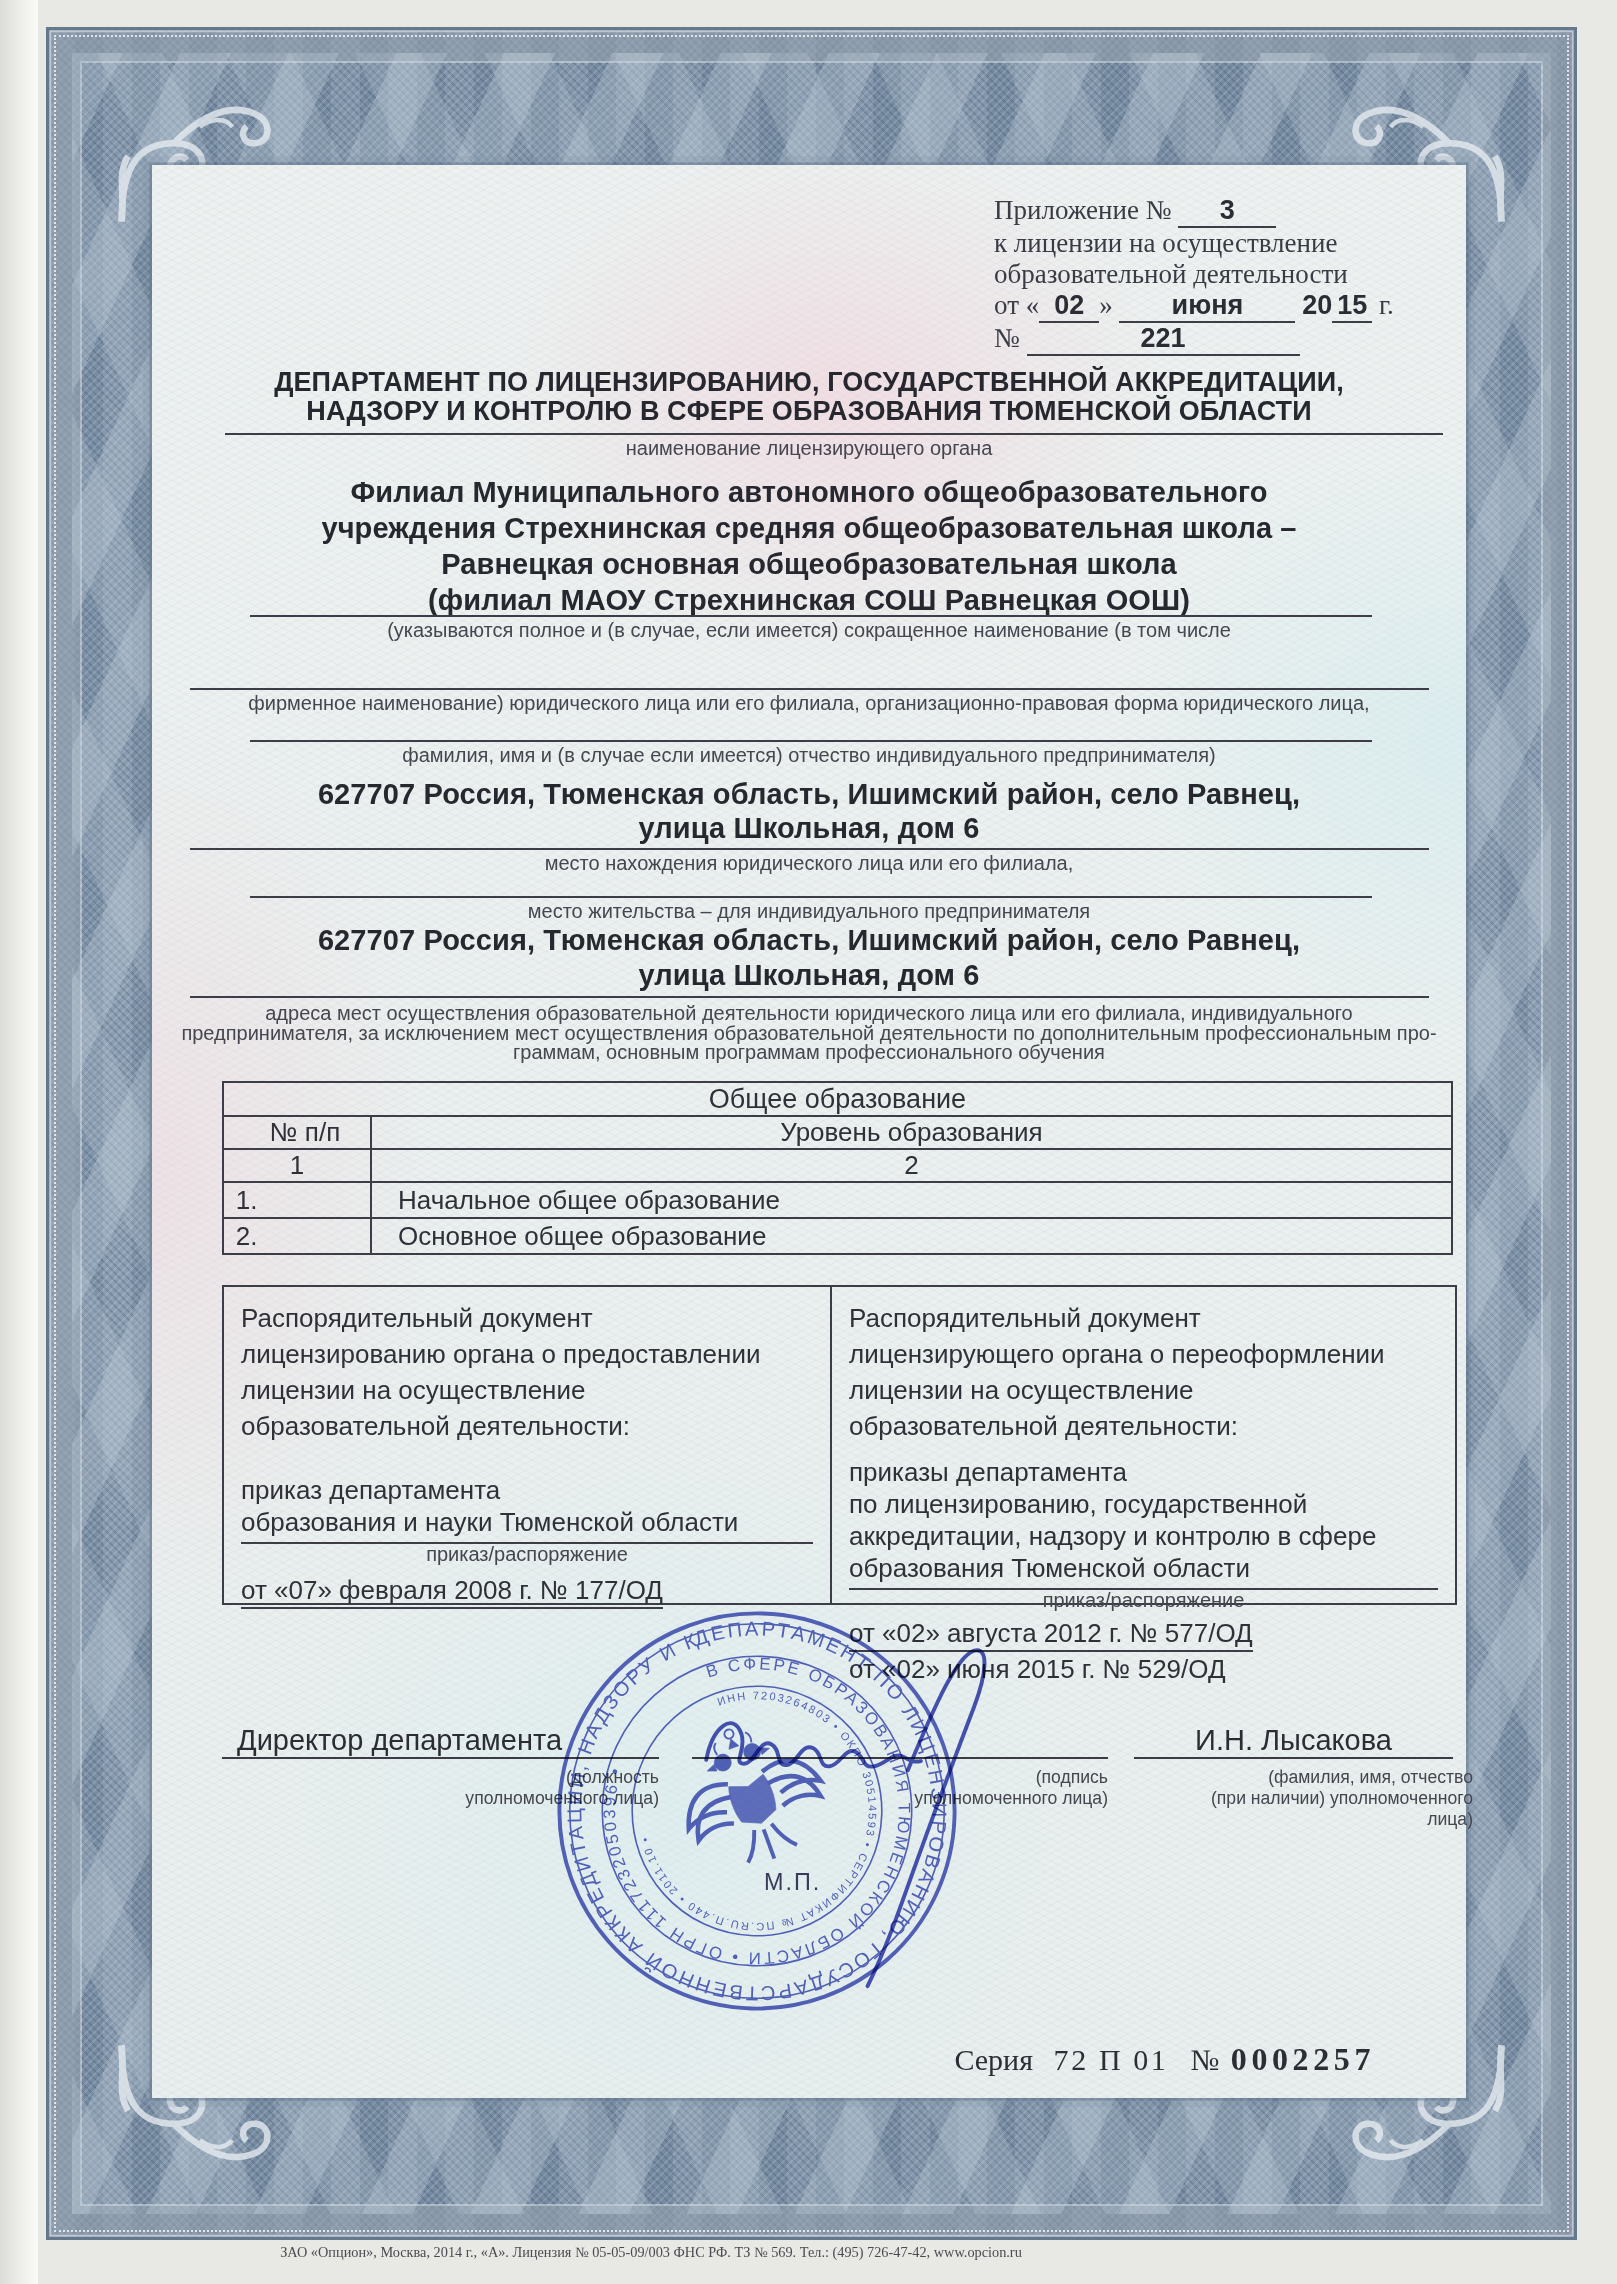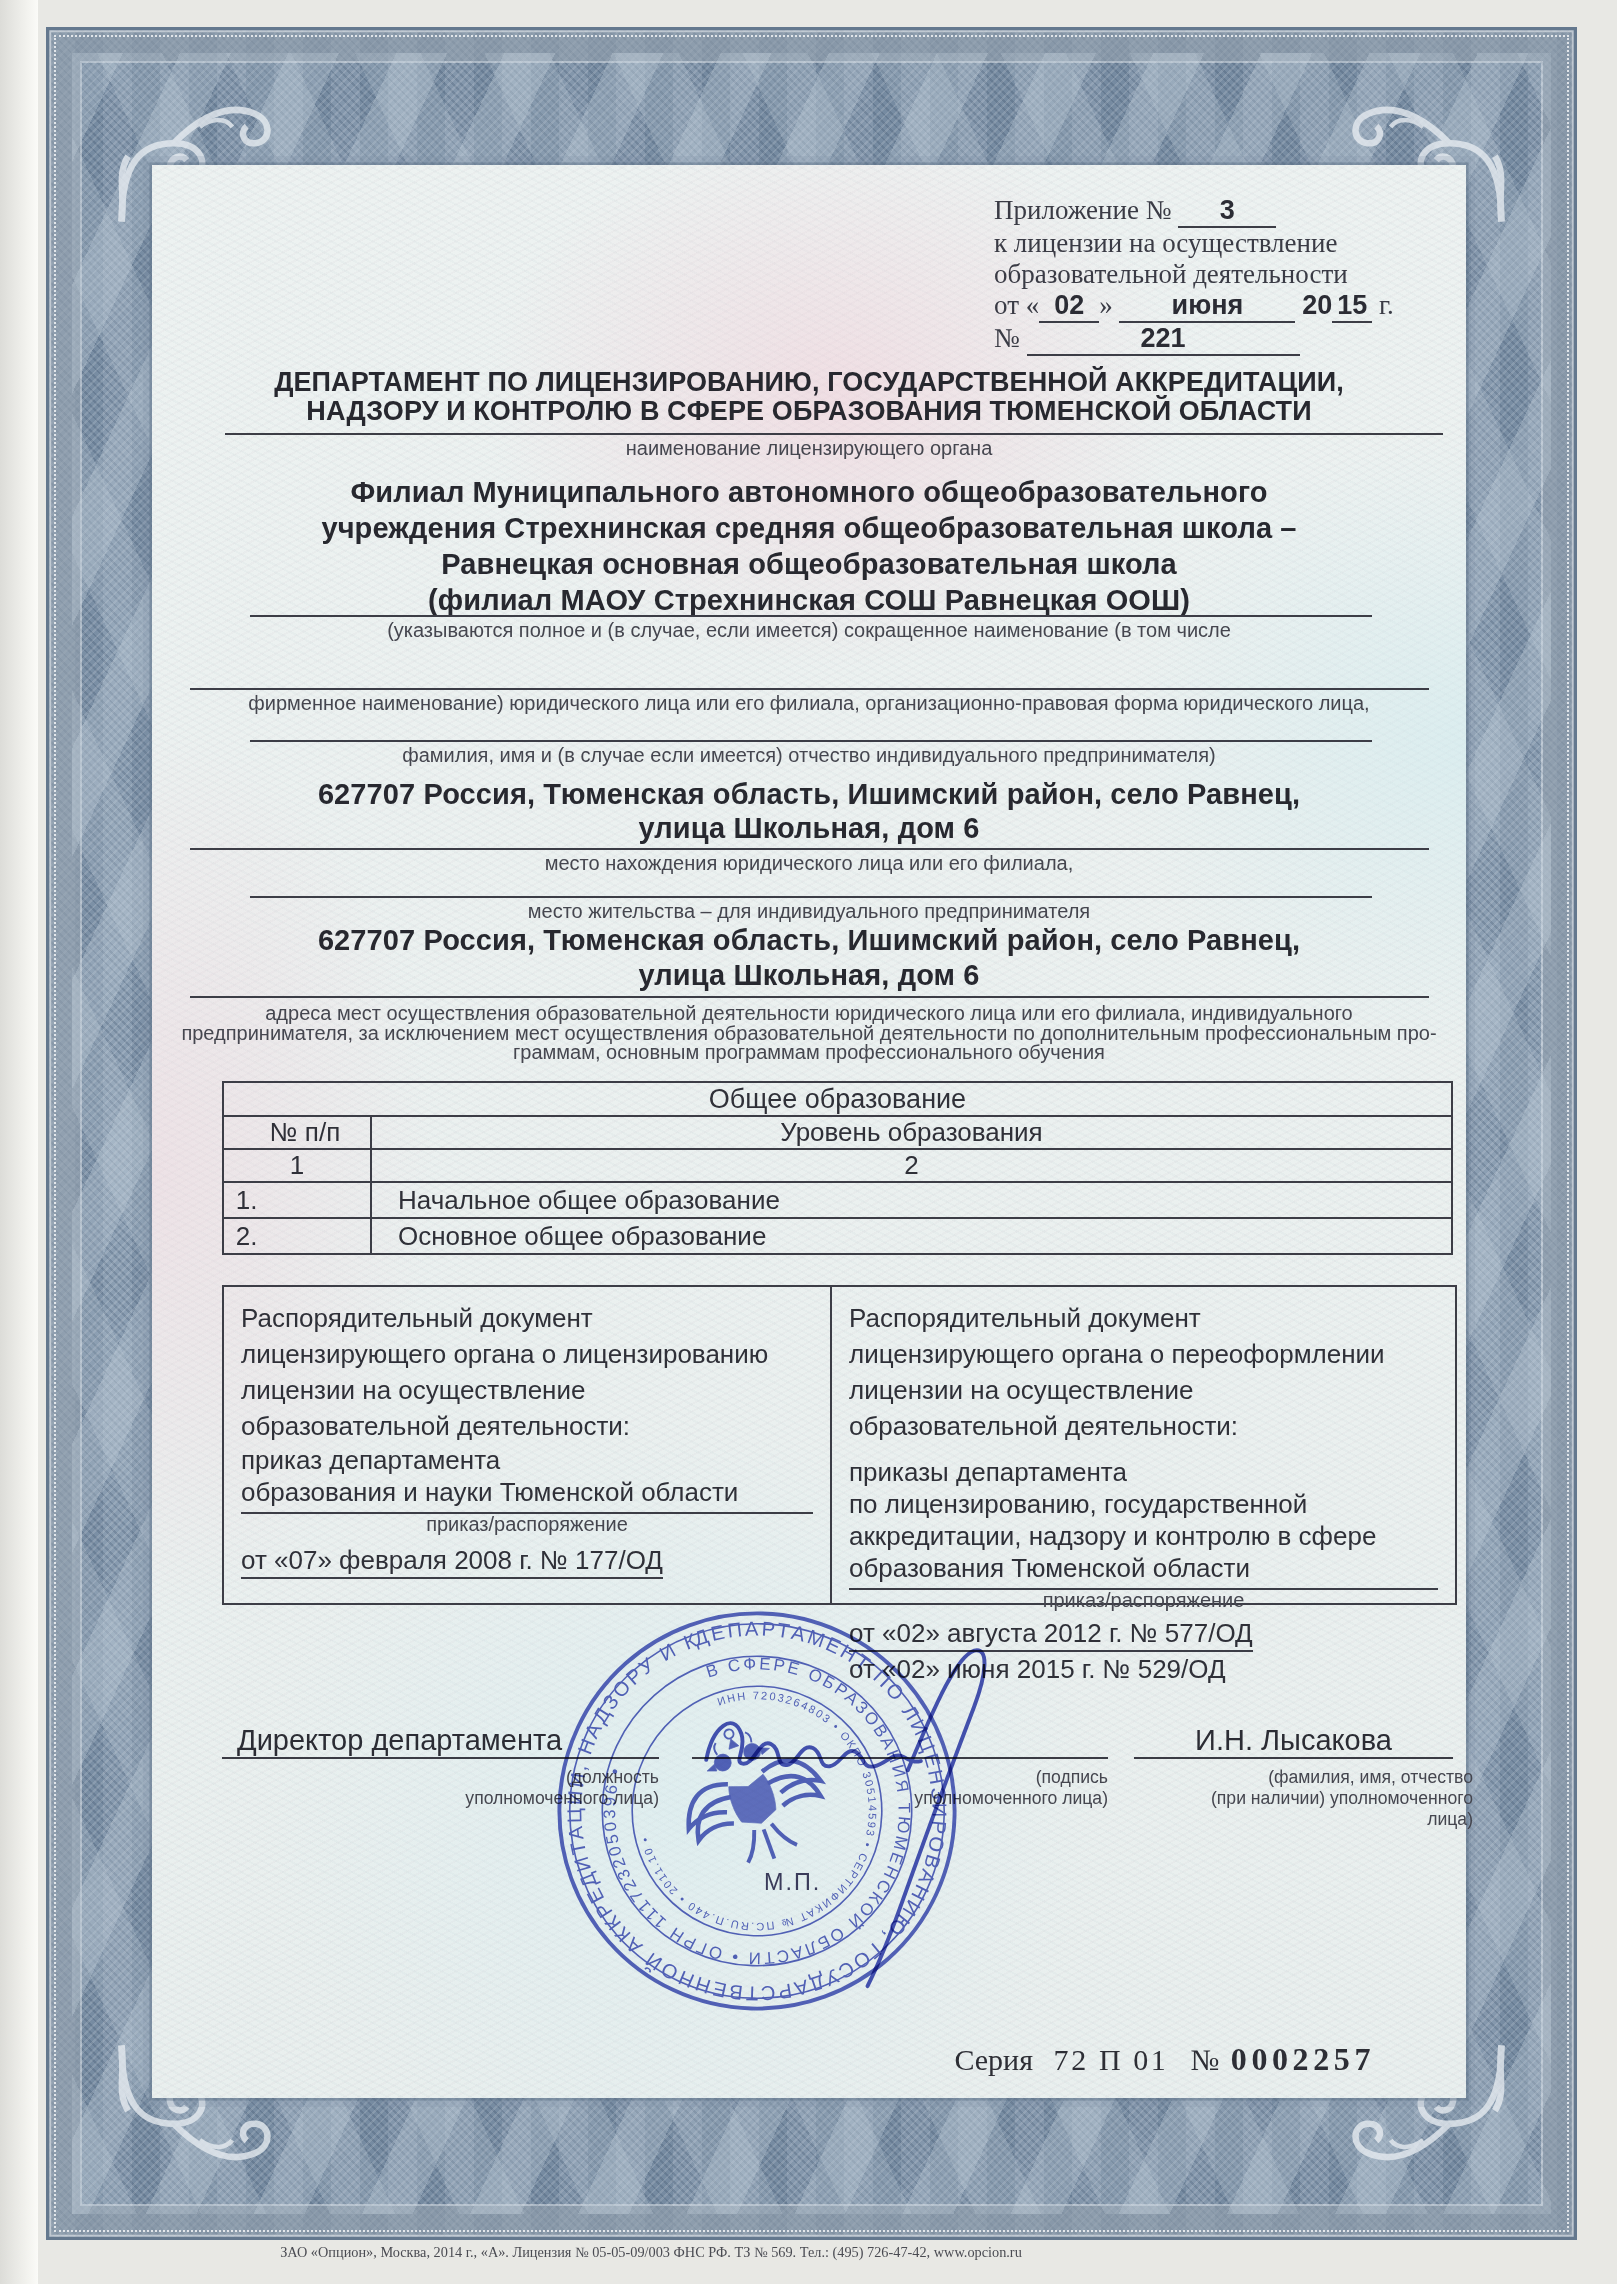--- a/index.html
+++ b/index.html
@@ -221,25 +221,25 @@
         <td class="cell-num">2.</td>
         <td class="cell-lvl">Основное общее образование</td>
       </tr>
     </tbody>
       </table>
 
     <div class="orders">
       <div class="ocell left">
         <div class="ohead">
           <div>Распорядительный документ</div>
-          <div>лицензирующего органа о лицензированию</div>
+          <div>лицензированию органа о предоставлении</div>
           <div>лицензии на осуществление</div>
           <div>образовательной деятельности:</div>
         </div>
-        <div class="obody" style="">
+        <div class="obody" style="margin-top:30px;">
           <div>приказ департамента</div>
           <div>образования и науки Тюменской области</div>
         </div>
         <div class="osep"></div>
         <div class="cap">приказ/распоряжение</div>
         <div class="odate" style="margin-top:9px;">
           <span class="odate u">от «07» февраля 2008 г. № 177/ОД</span>
         </div>
       </div>
       <div class="ocell right">

